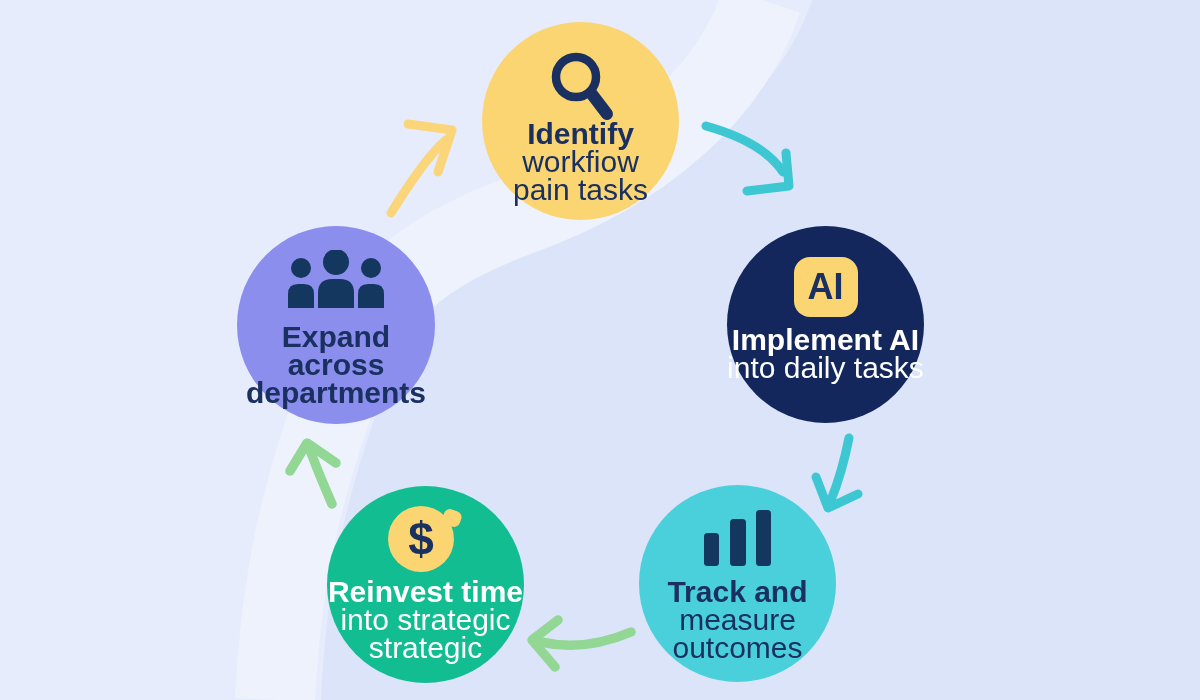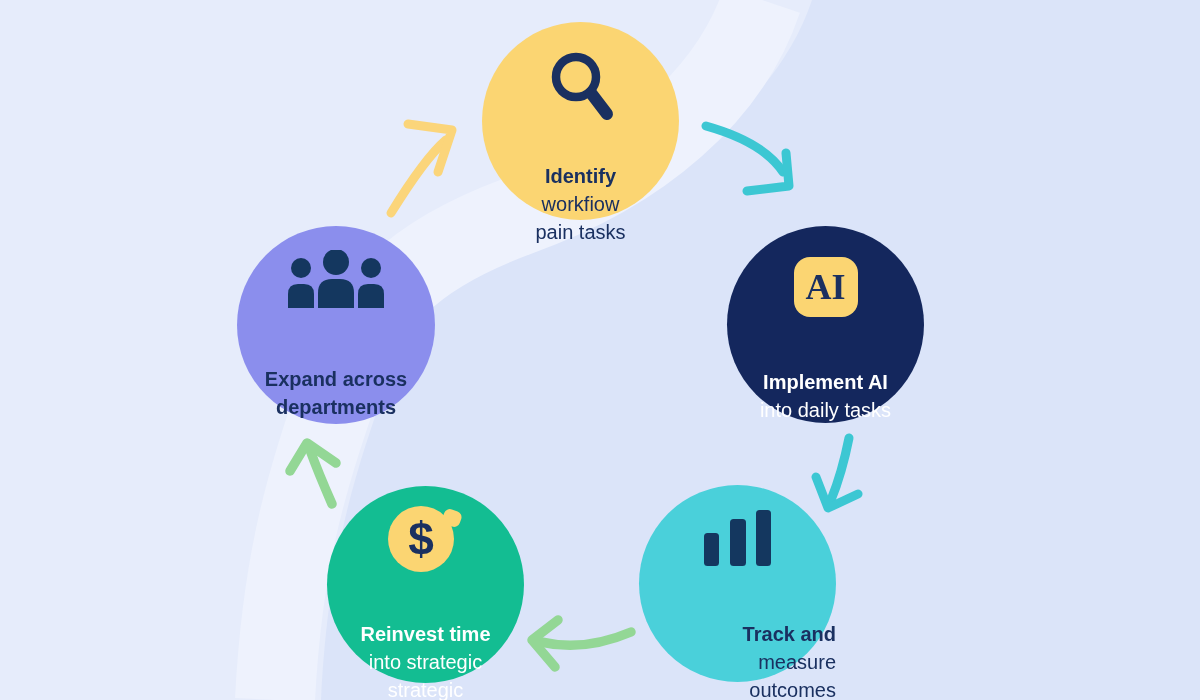--- a/index.html
+++ b/index.html
@@ -7,33 +7,33 @@
     position:relative;width:1200px;height:700px;overflow:hidden;
     font-family:"Liberation Sans","DejaVu Sans",sans-serif;
     background:#dbe4f9;
   }
   .stage svg.bg, .stage svg.arrows{position:absolute;left:0;top:0;}
   .circle{
     position:absolute;border-radius:50%;
     text-align:center;
   }
   .circle .icon{position:absolute;left:50%;transform:translateX(-50%);}
-  .circle .lines{position:absolute;left:0;width:100%;line-height:28px;font-size:20px;margin-top:42px;}
+  .circle .lines{position:absolute;left:0;width:100%;line-height:28px;font-size:30px;}
   .circle .l1{font-weight:700;}
   .circle .l2{font-weight:500;}
 
   
   .c-identify {left:482px;top:22px; width:197px;height:198px;background:#fbd572;color:#1a3060;}
   .c-implement{left:727px;top:226px;width:197px;height:197px;background:#14275d;color:#ffffff;}
-  .c-track    {left:639px;top:485px;width:197px;height:197px;background:#4ad0da;color:#1a3060;text-align:right;}
+  .c-track    {left:639px;top:485px;width:197px;height:197px;background:#4ad0da;color:#1a3060;}
   .c-reinvest {left:327px;top:486px;width:197px;height:197px;background:#13bd92;color:#ffffff;}
   .c-expand   {left:237px;top:226px;width:198px;height:198px;background:#8b8eed;color:#1a3060;}
 
   .c-identify .icon{top:28px;}   .c-identify .lines{top:98px;}
-  .c-implement .icon{top:31px;font-family:Liberation Serif, serif;}  .c-implement .lines{top:100px;}
+  .c-implement .icon{top:31px;}  .c-implement .lines{top:100px;}
   .c-track .icon{top:25px;}      .c-track .lines{top:93px;}
   .c-reinvest .icon{top:19px;}   .c-reinvest .lines{top:92px;}
   .c-expand .icon{top:24px;}     .c-expand .lines{top:97px;}
 
   .c-expand .l2{font-weight:600;}
   .c-expand .l1{font-weight:600;}
   .c-track .l2{font-weight:400;}
 
   .ai-badge{
     width:64px;height:60px;border-radius:16px;background:#fbd572;color:#1a3060;

